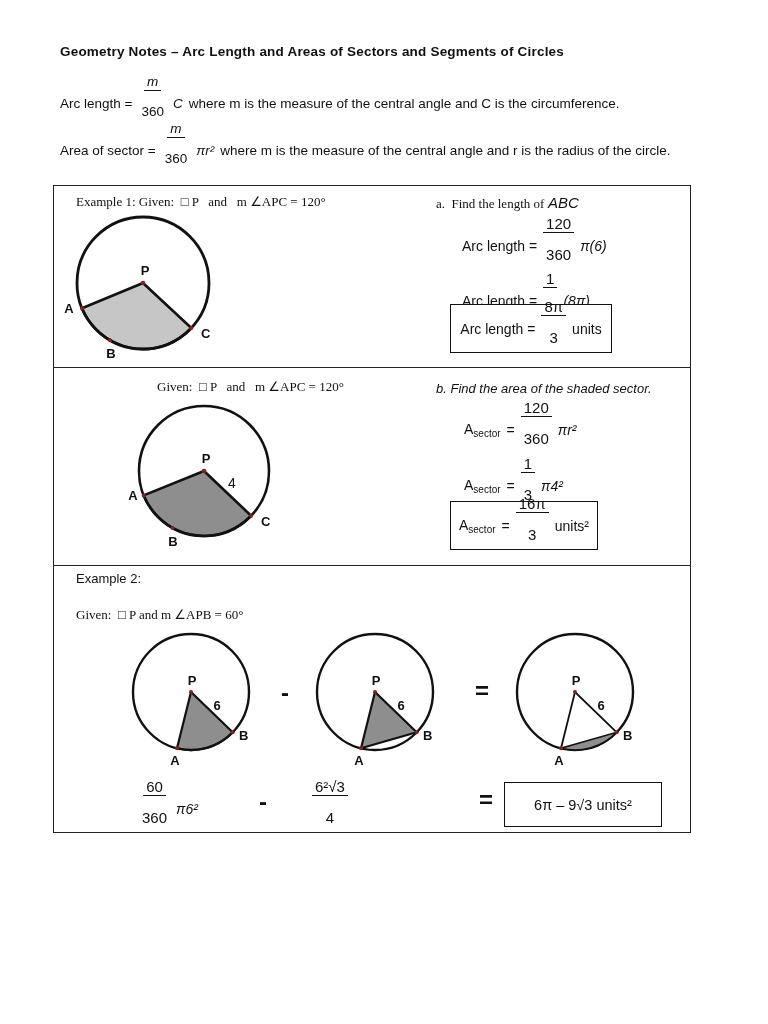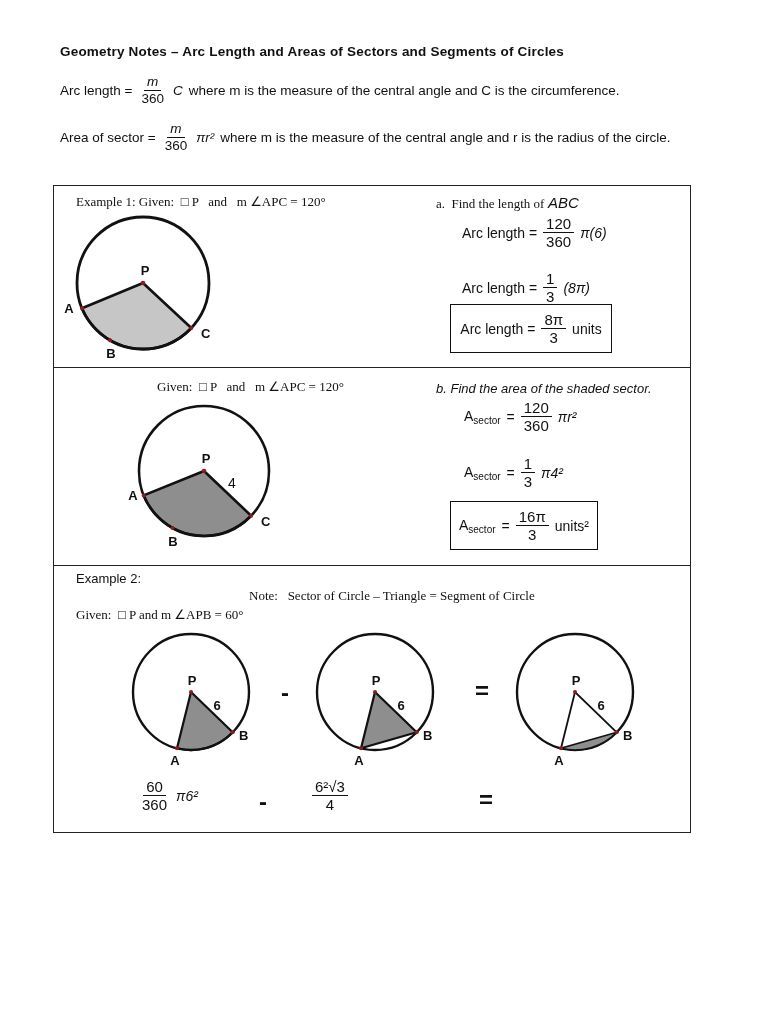--- a/index.html
+++ b/index.html
@@ -4,21 +4,21 @@
 <style>
   html,body{margin:0;padding:0;background:#e8e8e8;}
   .page{position:relative;width:768px;height:1024px;background:#ffffff;
         font-family:"Liberation Sans","DejaVu Sans",sans-serif;color:#111;overflow:hidden;}
   .abs{position:absolute;margin-left:15px;}
   .pre{white-space:pre;font-family:Liberation Serif, serif;}
   .title{left:45px;top:44px;font-weight:bold;font-size:13.5px;letter-spacing:.2px;}
   .hf{display:flex;align-items:center;gap:6px;font-size:13.5px;}
   .frac{display:inline-flex;flex-direction:column;align-items:center;line-height:1.15;}
   .frac .num{border-bottom:1.4px solid #111;padding:0 3px;}
-  .frac .den{padding:0 3px;}
+  .frac .den{padding:13px 3px;}
   .it{font-style:italic;}
   .eq{display:flex;align-items:center;gap:6px;font-size:14px;position:absolute;}
   .eq .frac{font-size:15px;}
   .asub sub{font-size:10px;vertical-align:-3px;}
   .ansbox{border:1.8px solid #111;display:flex;align-items:center;justify-content:center;
           gap:6px;font-size:14px;position:absolute;background:#fff;}
   .ansbox .frac{font-size:15px;}
   .wsbox{left:38px;top:185px;width:638px;height:648px;border:1.8px solid #222;box-sizing:border-box;}
   .wsrow{position:relative;width:100%;box-sizing:border-box;}
   #row1{height:182px;border-bottom:1.8px solid #222;}
@@ -154,21 +154,20 @@
         <span class="frac">
           <span class="num">16π</span>
           <span class="den">3</span>
         </span>
         <span>units²</span>
       </div>
     </div>
 
     <div class="wsrow" id="row3">
       <div class="abs small" style="left:7px;top:5px;">Example 2:</div>
-      <div class="abs small pre" style="left:180px;top:22px;">Note:   Sector of Circle – Triangle = Segment of Circle</div>
       <div class="abs small pre" style="left:7px;top:41px;">Given:  □ P and m ∠APB = 60°</div>
 
       <svg style="left:72px;top:62px;" width="140" height="152" viewBox="0 0 140 152">
         <path d="M65,64 L51,120.3 A58 58 0 0 0 106.7,104.3 Z" fill="#8e8e8e" stroke="#111" stroke-width="2.2" stroke-linejoin="round"></path>
         <circle cx="65" cy="64" r="58" fill="none" stroke="#111" stroke-width="2.4"></circle>
         <circle cx="65" cy="64" r="2" fill="#8b1d1d"></circle>
         <circle cx="51" cy="120.3" r="2" fill="#8b1d1d"></circle>
         <circle cx="106.7" cy="104.3" r="2" fill="#8b1d1d"></circle>
         <text x="66" y="57" text-anchor="middle" class="dlabel">P</text>
         <text x="91" y="82" text-anchor="middle" class="dlabel">6</text>
@@ -217,15 +216,18 @@
 
       <div class="eq" style="left:258px;top:212px;">
         <span class="frac">
           <span class="num">6²√3</span>
           <span class="den">4</span>
         </span>
       </div>
 
       <div class="abs op" style="left:410px;top:222px;">=</div>
 
+      <div class="ansbox" style="left:450px;top:216px;width:156px;height:43px;font-size:14.5px;">
+        <span>6π – 9√3 units²</span>
+      </div>
     </div>
   </div>
 </div>
 
 </body></html>

